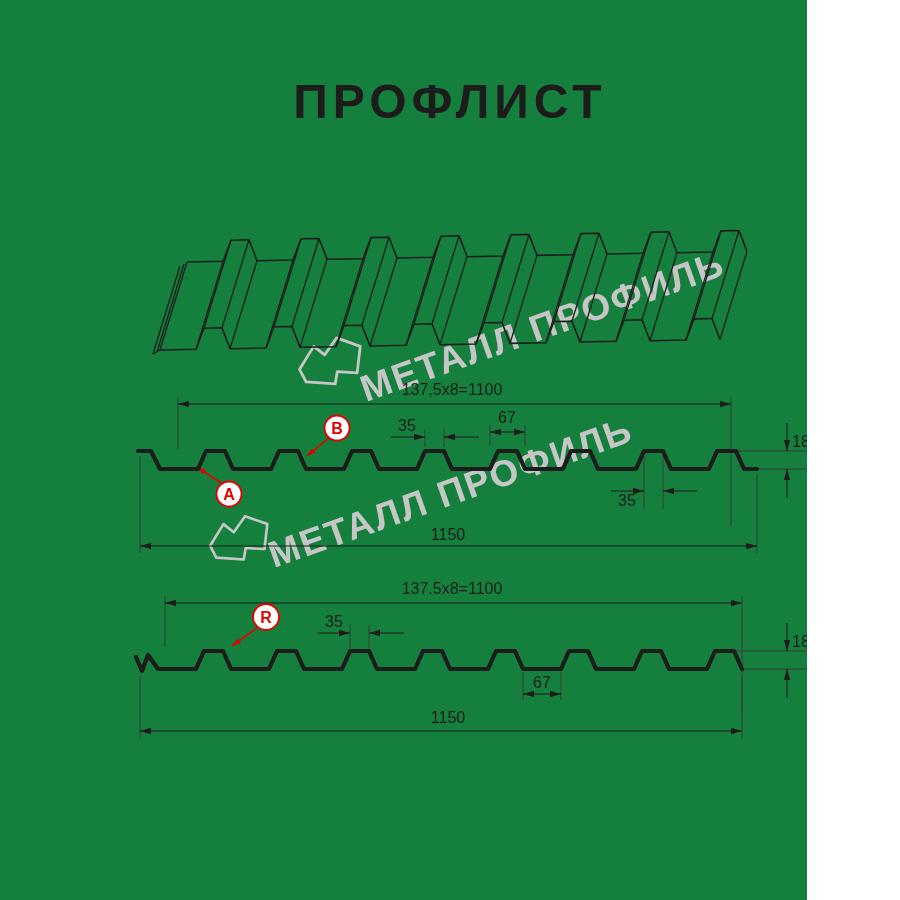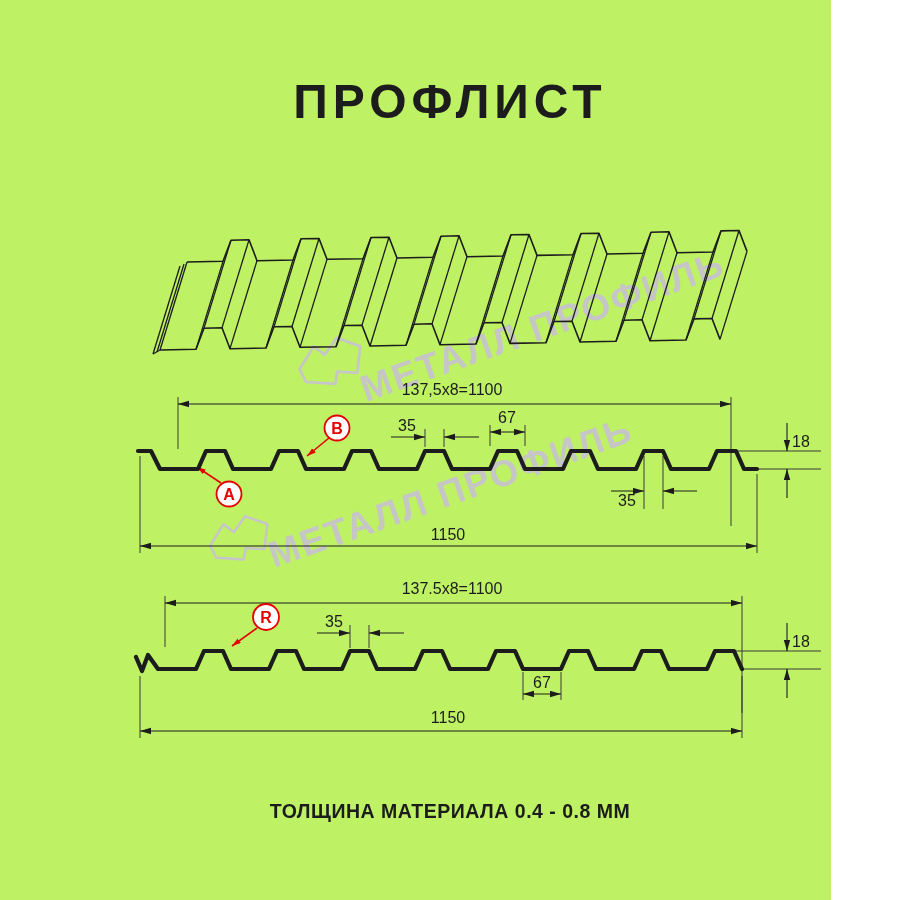--- a/index.html
+++ b/index.html
@@ -1,17 +1,17 @@
 <!DOCTYPE html>
 <html style="--line: #1c1c1c; --red: #e60000; --wm: #c6c6c6;"><head>
 <meta charset="utf-8">
 <style>
   html,body{margin:0;padding:0;background:#fff;}
-  .canvas{position:relative;width:807px;height:900px;background:#bef264;overflow:hidden;
-          font-family:"Liberation Sans",sans-serif;color:var(--line,#1c1c1c);padding-left:24px;}
+  .canvas{position:relative;width:807px;height:900px;background:#15803d;overflow:hidden;
+          font-family:"Liberation Sans",sans-serif;color:var(--line,#1c1c1c);}
   .title{position:absolute;top:74px;left:0;width:900px;text-align:center;
          font-size:48px;font-weight:bold;letter-spacing:5px;}
   .subtitle{position:absolute;top:129px;left:0;width:900px;text-align:center;
          font-size:21px;font-weight:normal;letter-spacing:2px;}
   .footer{position:absolute;top:800px;left:0;width:900px;text-align:center;
          font-size:19.5px;font-weight:bold;letter-spacing:0.5px;}
   svg{position:absolute;left:0;top:0;}
   svg text{font-family:"Liberation Sans",sans-serif;}
   .thin{stroke:#3a3a3a;stroke-width:1;fill:none;}
   .dim{stroke:var(--line,#1c1c1c);stroke-width:1.1;fill:none;}
@@ -195,14 +195,13 @@
       <line class="thin" x1="742" y1="676" x2="742" y2="738"></line>
       <line class="dim" x1="140" y1="731" x2="742" y2="731" marker-start="url(#arr)" marker-end="url(#arr)"></line>
       <text class="dtext" x="448" y="723" text-anchor="middle">1150</text>
     </g>
 
     <g id="g-prof2">
         <path d="M136.0 657.0 L 142.0 671.0 L 148.0 655.0 L 158.0 669.0 L 196.0 669.0 L 204.0 651.0 L 223.0 651.0 L 231.0 669.0 L 269.0 669.0 L 277.0 651.0 L 296.0 651.0 L 304.0 669.0 L 342.0 669.0 L 350.0 651.0 L 369.0 651.0 L 377.0 669.0 L 415.0 669.0 L 423.0 651.0 L 442.0 651.0 L 450.0 669.0 L 488.0 669.0 L 496.0 651.0 L 515.0 651.0 L 523.0 669.0 L 561.0 669.0 L 569.0 651.0 L 588.0 651.0 L 596.0 669.0 L 634.0 669.0 L 642.0 651.0 L 661.0 651.0 L 669.0 669.0 L 707.0 669.0 L 715.0 651.0 L 734.0 651.0 L 742.0 669.0" class="prof"></path>
       </g>
   </svg>
 
-  <div class="footer">ТОЛЩИНА МАТЕРИАЛА 0.4 - 0.8 ММ</div>
 </div>
 
 </body></html>

